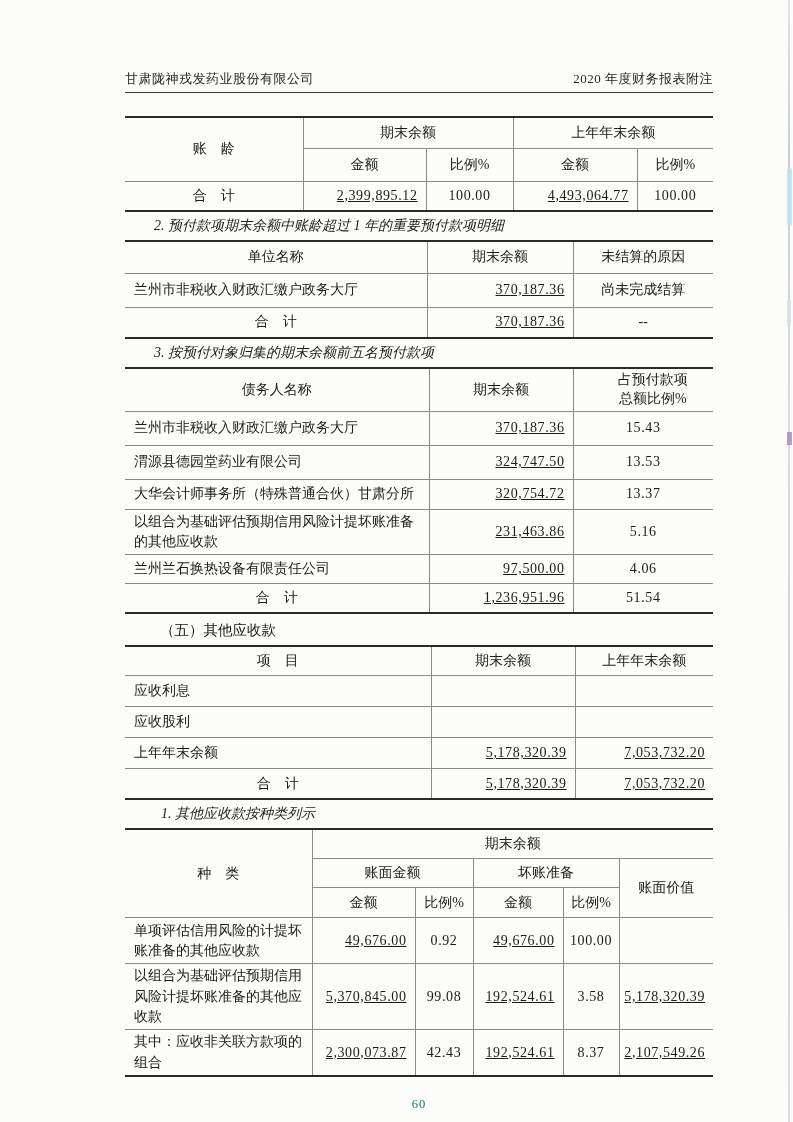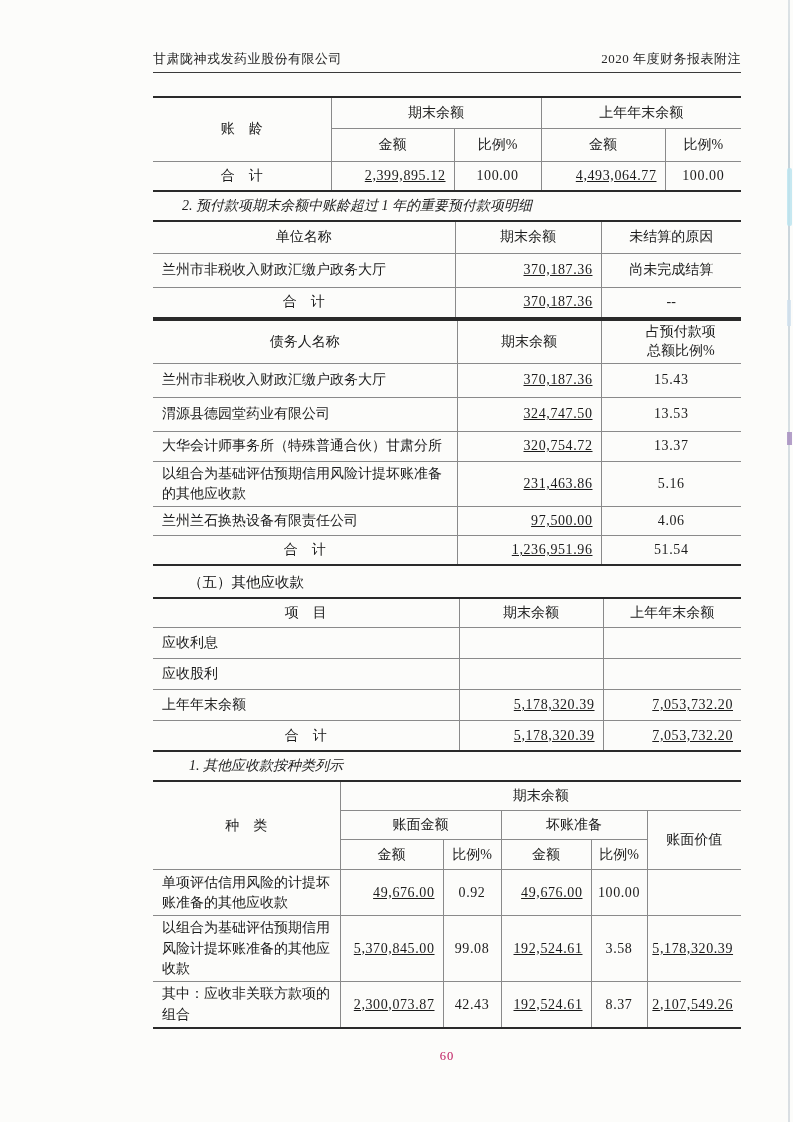--- a/index.html
+++ b/index.html
@@ -2,21 +2,21 @@
 <html><head>
 <meta charset="utf-8">
 <style>
   html,body { margin:0; padding:0; background:#ffffff; }
   .page {
     position:relative; width:793px; height:1122px;
     background:#fcfcfa; overflow:hidden;
     font-family:"Liberation Serif","DejaVu Serif",serif;
     color:#1b1b1b;
   }
-  .content { position:absolute; left:125px; top:50px; width:588px;margin-left:28px; }
+  .content { position:absolute; left:125px; top:70px; width:588px; }
 
   .doc-header {
     display:flex; justify-content:space-between; align-items:flex-end;
     font-size:13px; letter-spacing:0.5px; color:#262626;
     padding-bottom:4px; border-bottom:1.8px solid #3a3a3a;
   }
 
   table {
     border-collapse:collapse; table-layout:fixed; width:588px;
     font-size:14px; color:#1b1b1b;
@@ -29,21 +29,21 @@
   .tl { text-align:left; padding-left:9px; line-height:1.45; }
   .tr { text-align:right; padding-right:8px;text-decoration:underline; }
   .num { letter-spacing:0.6px; }
   .pre { white-space:pre-line; line-height:1.35;padding-left:23px; }
 
   .t1 { margin-top:23px; }
   .note { font-size:14px; margin:5px 0 5px 29px; color:#1d1d1d;font-style:italic; }
   .note-wide { margin-left:36px; }
   .sec-head { font-size:14.5px; margin:7px 0 5px 35px; color:#151515; }
 
-  .page-number { text-align:center; font-size:12.5px; color:#be185d; margin-top:20px; letter-spacing:1px; }
+  .page-number { text-align:center; font-size:12.5px; color:#0f766e; margin-top:20px; letter-spacing:1px; }
 
   
   .edge-line {
     position:absolute; top:0; right:3px; width:2px; height:1122px;
     background:linear-gradient(180deg,#dde3e6 0%,#c6d2d9 14%,#d7dfe3 38%,#ccd5d9 65%,#dadfe3 100%);
   }
   .edge-speck-cyan { position:absolute; right:1px; top:168px; width:5px; height:58px; background:#bce4ef; opacity:.85; border-radius:2px; }
   .edge-speck-blue { position:absolute; right:2px; top:300px; width:4px; height:26px; background:#cfe0ee; opacity:.8; }
   .edge-speck-purple { position:absolute; right:1px; top:432px; width:5px; height:13px; background:#a78fc0; opacity:.85; }
 </style>
@@ -113,20 +113,21 @@
         <td class="tc ce">尚未完成结算</td>
       </tr>
       <tr style="height:31px">
         <td class="tc c0">合　计</td>
         <td class="tr num">370,187.36</td>
         <td class="tc ce">--</td>
       </tr>
     </tbody>
       </table>
 
+    <div class="note">3. 按预付对象归集的期末余额前五名预付款项</div>
 
     <table>
       <colgroup>
           <col style="width:304px">
           <col style="width:144px">
           <col style="width:140px">
         </colgroup>
       <tbody>
           <tr style="height:40px">
         <td class="tc c0">债务人名称</td>

